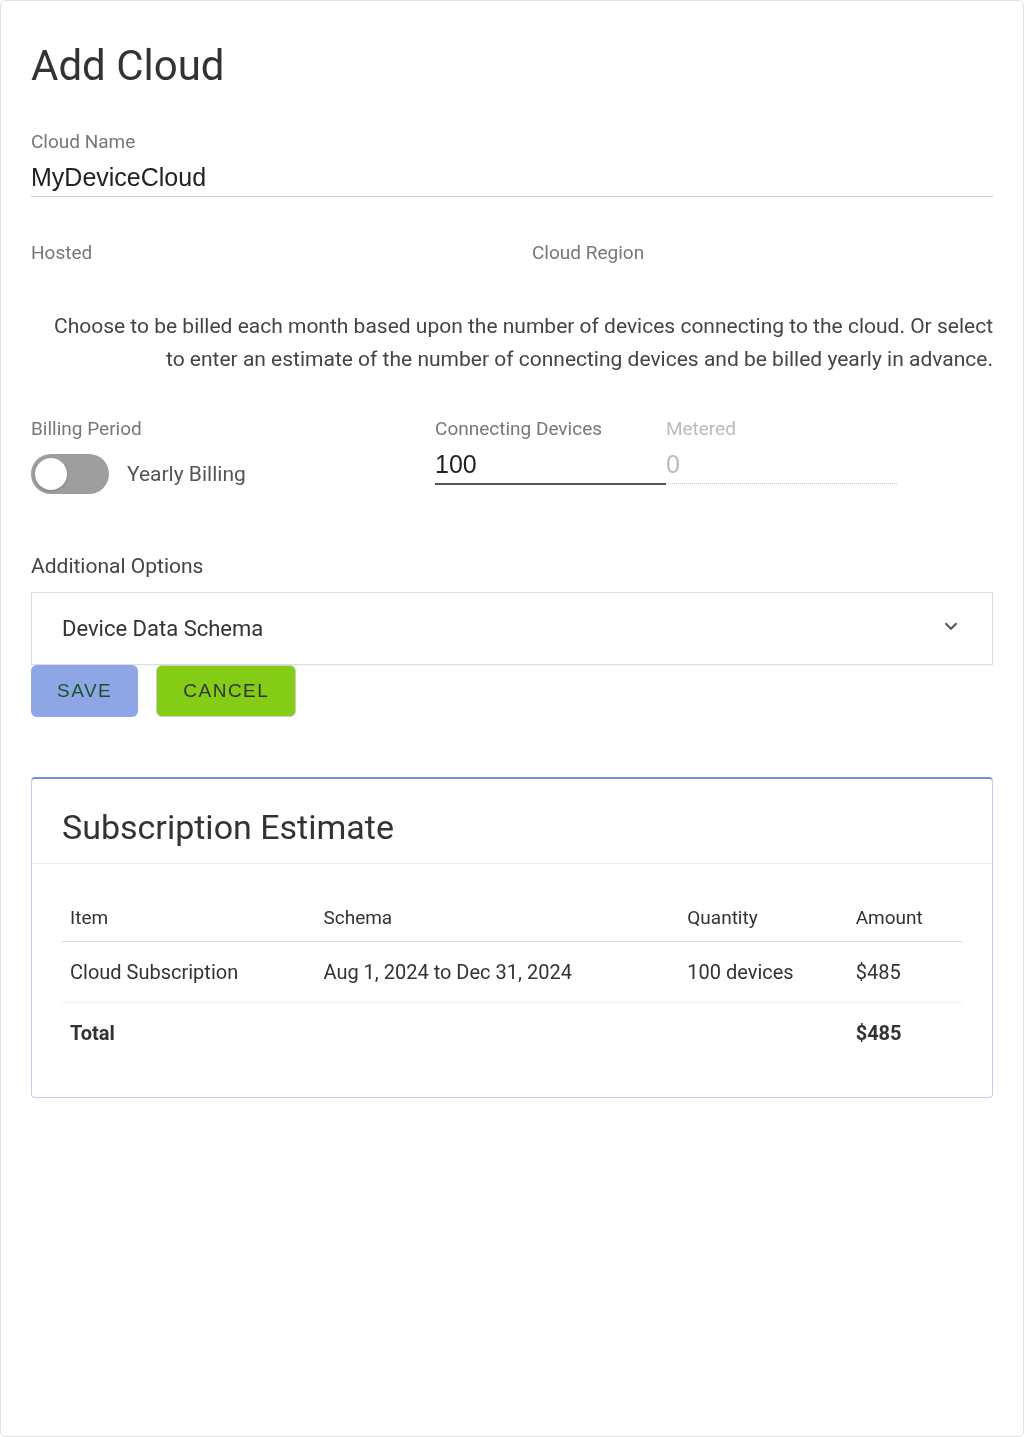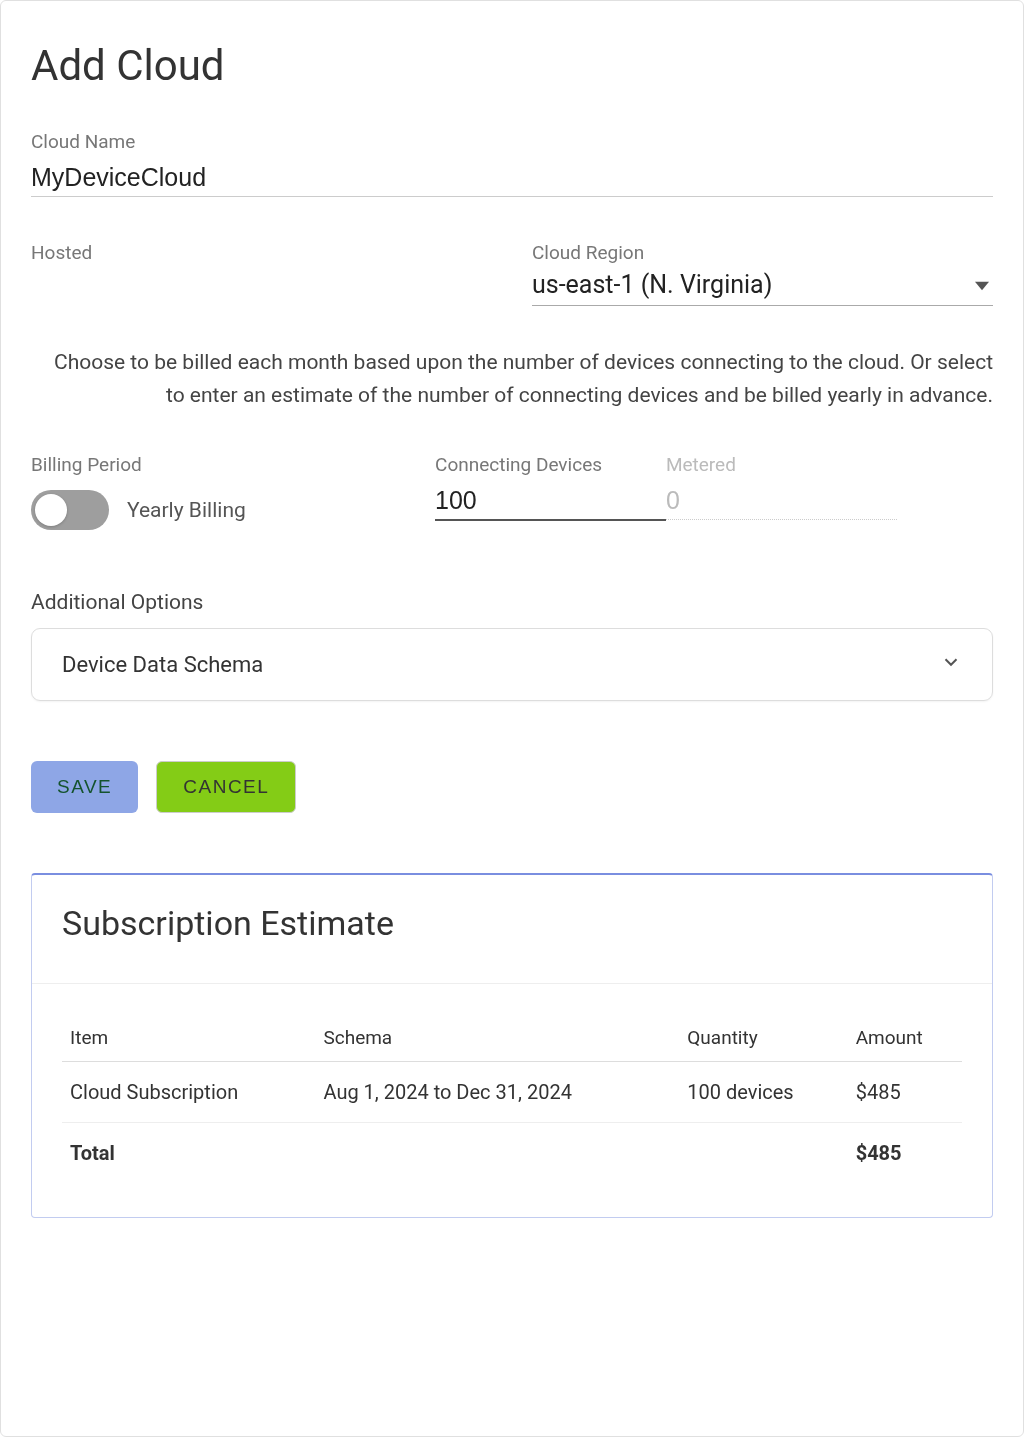--- a/index.html
+++ b/index.html
@@ -129,23 +129,22 @@
     .billing-col-b { flex: 0 0 24%; }
     .billing-col-c { flex: 0 0 24%; }
 
     .section-title {
       font-size: 21px;
       color: #444;
       margin-bottom: 14px;
     }
     .accordion {
       border: 1px solid #ddd;
-      border-radius: 9px;
+      border-radius: 0;
       box-shadow: 0 1px 2px rgba(0,0,0,0.05);
-      margin-bottom: 60px;
       text-align: right;
     }
     .accordion-item {
       display: flex;
       justify-content: space-between;
       align-items: center;
       padding: 22px 30px;
       font-size: 22px;
       color: #333;
       cursor: pointer;
@@ -176,21 +175,21 @@
       color: #333;
       border: 1px solid #ccc;
     }
     .estimate-card {
       border: 1px solid #c2ccf0;
       border-top: 2px solid #7a8ee0;
       border-radius: 4px;
       padding: 0;
     }
     .estimate-header {
-      padding: 28px 30px 40px;
+      padding: 28px 30px 16px;
       border-bottom: 1px solid #eee;
     }
     .estimate-title {
       font-size: 34px;
       font-weight: 400;
       color: #333;
     }
     .estimate-body {
       padding: 30px 30px 34px;
     }
@@ -236,28 +235,20 @@
   <div class="field-label">Cloud Name</div>
   <input class="input-underline" type="text" value="MyDeviceCloud" style="">
 </div>
 
 <div class="row">
   <div class="col-half">
     <div class="field-label">Hosted</div>
   </div>
   <div class="col-half">
     <div class="field-label">Cloud Region</div>
-    <div class="select-wrapper">
-      <span class="select-value">us-east-1 (N. Virginia)</span>
-      <span class="select-caret">
-        <svg class="caret-svg" viewBox="0 0 10 6">
-            <path d="M0 0 L5 6 L10 0 Z" fill="currentColor"></path>
-          </svg>
-      </span>
-    </div>
   </div>
 </div>
 
 <p class="description">Choose to be billed each month based upon the number of devices connecting to the cloud. Or select to enter an estimate of the number of connecting devices and be billed yearly in advance.</p>
 
 <div class="billing-row">
   <div class="billing-col-a">
     <div class="field-label">Billing Period</div>
     <div class="toggle-row">
       <div class="toggle off">

